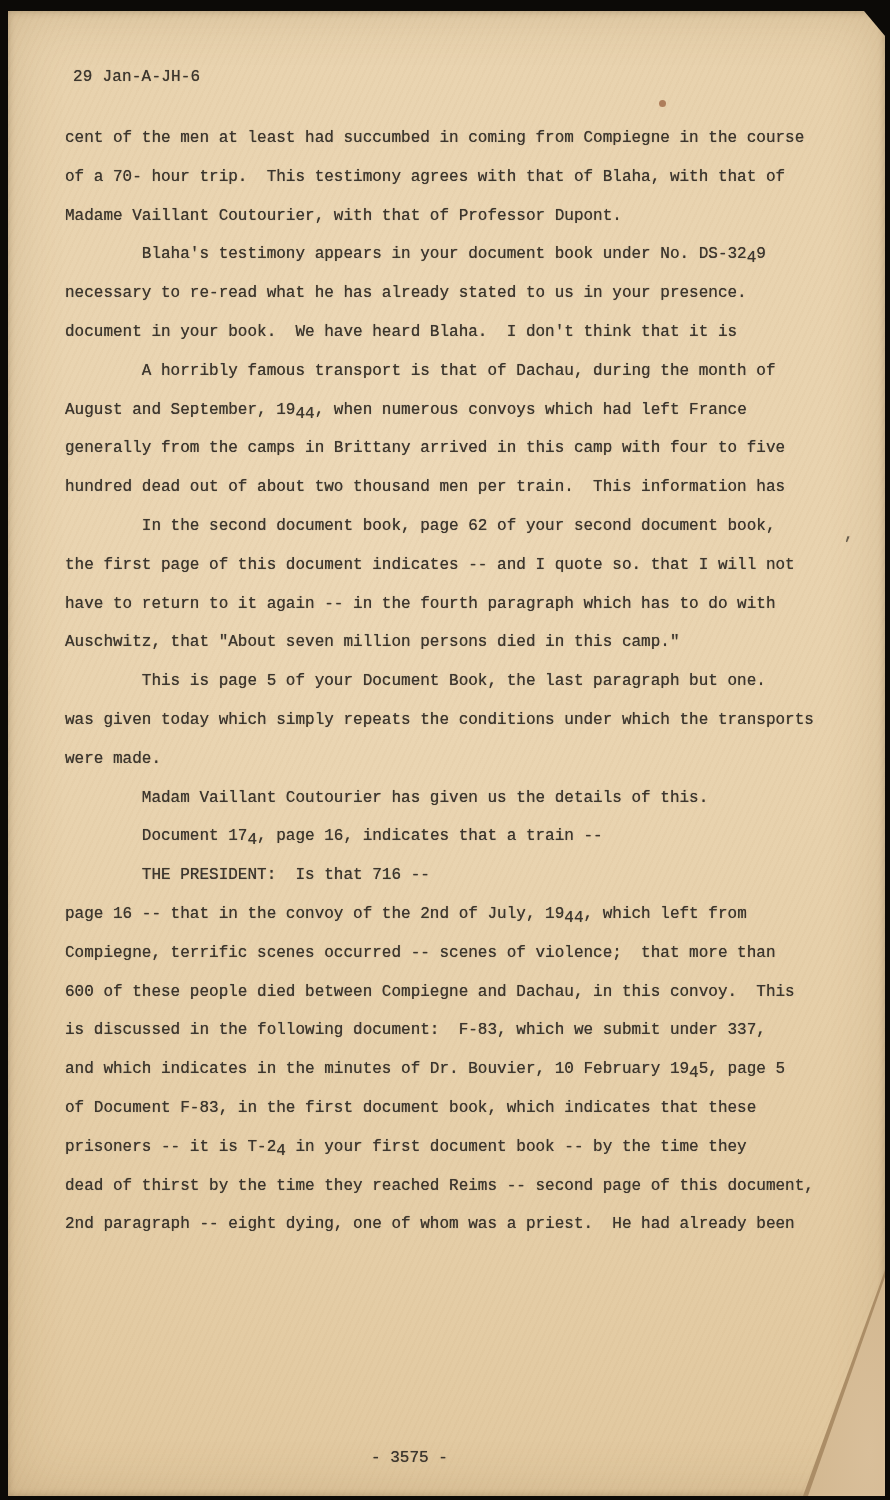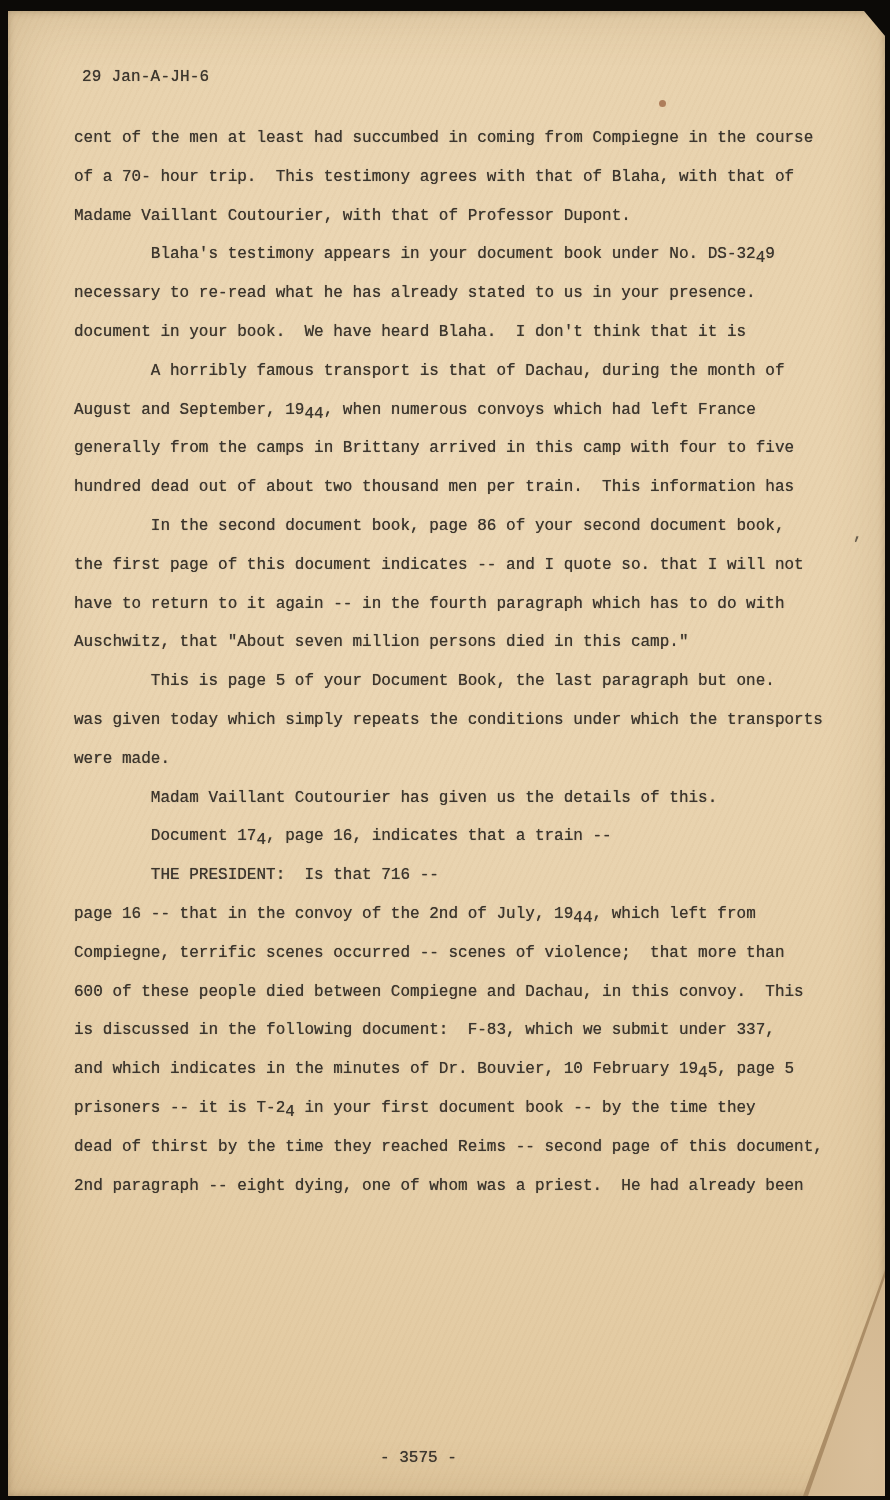--- a/index.html
+++ b/index.html
@@ -31,21 +31,20 @@
   .corner-sheet {
     position: absolute; right: 0; bottom: 0; width: 77px; height: 219px;
     background:
       radial-gradient(120% 120% at 80% 80%, #d9bf9a 0%, #d0b58d 100%);
     clip-path: polygon(100% 0, 100% 100%, 0 100%);
   }
   .tw {
     color: #3c362e;
     font-size: 16px;
     text-shadow: 0 0 0.7px rgba(58, 50, 40, 0.85);
-    margin-left: 9px;
   }
   .header {
     position: absolute;
     left: 65px; top: 56px;
     line-height: 20px;
     white-space: pre;
     letter-spacing: 0.2px;
   }
   .body-text {
     position: absolute;
@@ -90,35 +89,36 @@
     <div class="line tw drop4">cent of the men at least had succumbed in coming from Compiegne in the course</div>
         <div class="line tw drop4">of a 70- hour trip.  This testimony agrees with that of Blaha, with that of</div>
         <div class="line tw drop4">Madame Vaillant Coutourier, with that of Professor Dupont.</div>
         <div class="line tw drop4">        Blaha's testimony appears in your document book under No. DS-32<span class="d4">4</span>9</div>
         <div class="line tw drop4">necessary to re-read what he has already stated to us in your presence.</div>
         <div class="line tw drop4">document in your book.  We have heard Blaha.  I don't think that it is</div>
         <div class="line tw drop4">        A horribly famous transport is that of Dachau, during the month of</div>
         <div class="line tw drop4">August and September, 19<span class="d4">4</span><span class="d4">4</span>, when numerous convoys which had left France</div>
         <div class="line tw drop4">generally from the camps in Brittany arrived in this camp with four to five</div>
         <div class="line tw drop4">hundred dead out of about two thousand men per train.  This information has</div>
-        <div class="line tw drop4">        In the second document book, page 86 of your second document book,</div>
+        <div class="line tw drop4">        In the second document book, page 62 of your second document book,</div>
         <div class="line tw drop4">the first page of this document indicates -- and I quote so. that I will not</div>
         <div class="line tw drop4">have to return to it again -- in the fourth paragraph which has to do with</div>
         <div class="line tw drop4">Auschwitz, that "About seven million persons died in this camp."</div>
         <div class="line tw drop4">        This is page 5 of your Document Book, the last paragraph but one.</div>
         <div class="line tw drop4">was given today which simply repeats the conditions under which the transports</div>
         <div class="line tw drop4">were made.</div>
         <div class="line tw drop4">        Madam Vaillant Coutourier has given us the details of this.</div>
         <div class="line tw drop4">        Document 17<span class="d4">4</span>, page 16, indicates that a train --</div>
         <div class="line tw drop4">        THE PRESIDENT:  Is that 716 --</div>
         <div class="line tw drop4">page 16 -- that in the convoy of the 2nd of July, 19<span class="d4">4</span><span class="d4">4</span>, which left from</div>
         <div class="line tw drop4">Compiegne, terrific scenes occurred -- scenes of violence;  that more than</div>
         <div class="line tw drop4">600 of these people died between Compiegne and Dachau, in this convoy.  This</div>
         <div class="line tw drop4">is discussed in the following document:  F-83, which we submit under 337,</div>
         <div class="line tw drop4">and which indicates in the minutes of Dr. Bouvier, 10 February 19<span class="d4">4</span>5, page 5</div>
+        <div class="line tw drop4">of Document F-83, in the first document book, which indicates that these</div>
         <div class="line tw drop4">prisoners -- it is T-2<span class="d4">4</span> in your first document book -- by the time they</div>
         <div class="line tw drop4">dead of thirst by the time they reached Reims -- second page of this document,</div>
         <div class="line tw drop4">2nd paragraph -- eight dying, one of whom was a priest.  He had already been</div>
       </div>
 
     <span class="stray-comma tw">,</span>
 
     <div class="speck"></div>
 
     <div class="footer tw">- 3575 -</div>

